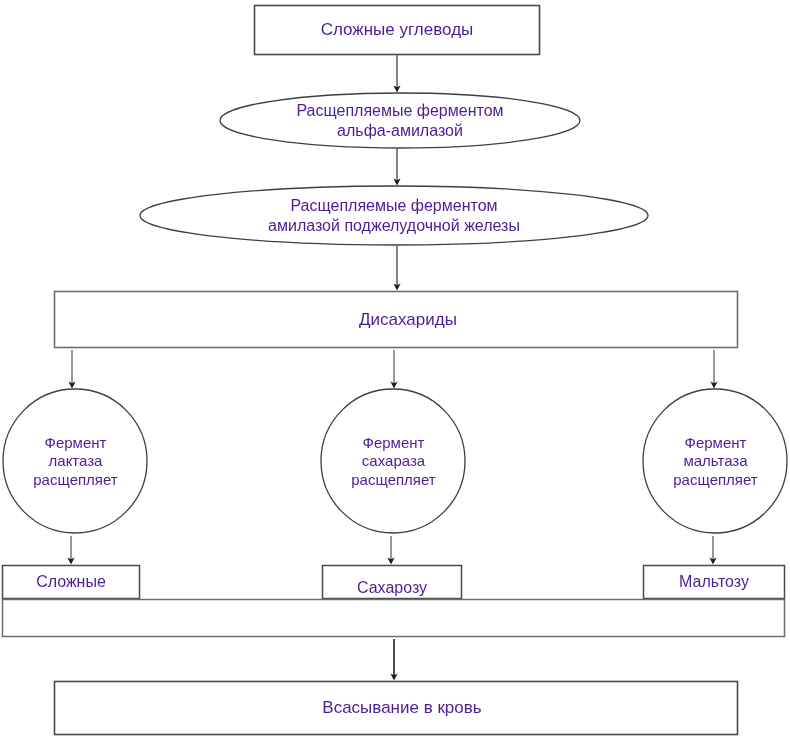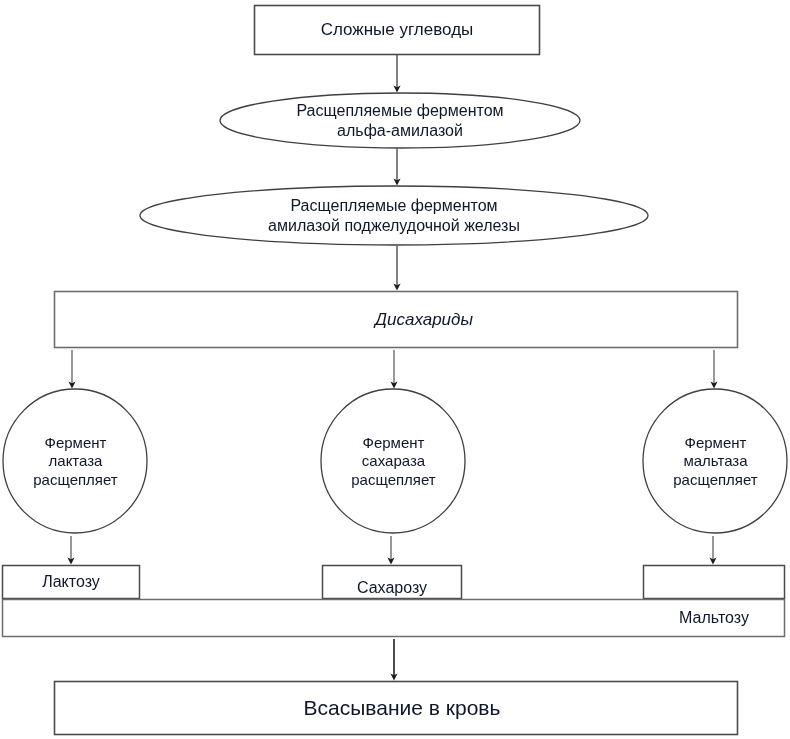--- a/index.html
+++ b/index.html
@@ -27,34 +27,34 @@
   }
   .node-label {
     position: absolute;
     display: flex;
     align-items: center;
     justify-content: center;
     text-align: center;
     line-height: 1.24;
     white-space: pre-line;
     pointer-events: none;
-    color: #0f172a;
+    color: #4c1d95;
   }
   .t-box-top      { left: 254px; top: 5px;   width: 286px; height: 50px;  font-size: 17px; }
   .t-ellipse-1    { left: 230px; top: 93px;  width: 340px; height: 55px;  font-size: 16px; }
   .t-ellipse-2    { left: 150px; top: 186px; width: 488px; height: 59px;  font-size: 16px; }
-  .t-disacch      { left: 70px;  top: 291px; width: 708px; height: 57px;  font-size: 17px; font-style: italic; }
+  .t-disacch      { left: 54px;  top: 291px; width: 708px; height: 57px;  font-size: 17px; }
   .t-circle-1     { left: 8px;   top: 389px; width: 135px; height: 145px; font-size: 15px; }
   .t-circle-2     { left: 326px; top: 389px; width: 135px; height: 145px; font-size: 15px; }
   .t-circle-3     { left: 648px; top: 389px; width: 135px; height: 145px; font-size: 15px; }
   .t-sugar-1      { left: 2px;   top: 565px; width: 138px; height: 33px;  font-size: 16px; }
   .t-sugar-2      { left: 322px; top: 565px; width: 140px; height: 33px;  font-size: 16px; margin-top: 6px; }
-  .t-sugar-3      { left: 643px; top: 565px; width: 142px; height: 33px;  font-size: 16px; margin-top: 36px; }
+  .t-sugar-3      { left: 643px; top: 565px; width: 142px; height: 33px;  font-size: 16px; }
   .t-mono         { left: 2px;   top: 600px; width: 783px; height: 37px;  font-size: 17px; }
-  .t-box-bottom   { left: 54px;  top: 681px; width: 696px; height: 54px;  font-size: 21px; }
+  .t-box-bottom   { left: 54px;  top: 681px; width: 696px; height: 54px;  font-size: 17px; }
 </style>
 </head>
 <body>
 
 <div id="diagram-root">
 
   <svg class="layer" viewBox="0 0 790 739">
     <defs>
       <marker id="arrowhead" markerWidth="9" markerHeight="9" refX="4.2" refY="4.2" orient="auto" markerUnits="userSpaceOnUse">
         <path d="M0.6,0.6 L7.8,4.2 L0.6,7.8 L2.4,4.2 Z" fill="#1d1d1d"></path>
@@ -106,18 +106,18 @@
   <div class="node-label t-disacch">Дисахариды</div>
   <div class="node-label t-circle-1">Фермент
 лактаза
 расщепляет</div>
   <div class="node-label t-circle-2">Фермент
 сахараза
 расщепляет</div>
   <div class="node-label t-circle-3">Фермент
 мальтаза
 расщепляет</div>
-  <div class="node-label t-sugar-1">Лактозу</div>
+  <div class="node-label t-sugar-1">Сложные</div>
   <div class="node-label t-sugar-2">Сахарозу</div>
   <div class="node-label t-sugar-3">Мальтозу</div>
   <div class="node-label t-box-bottom">Всасывание в кровь</div>
 
 </div>
 
 </body></html>

